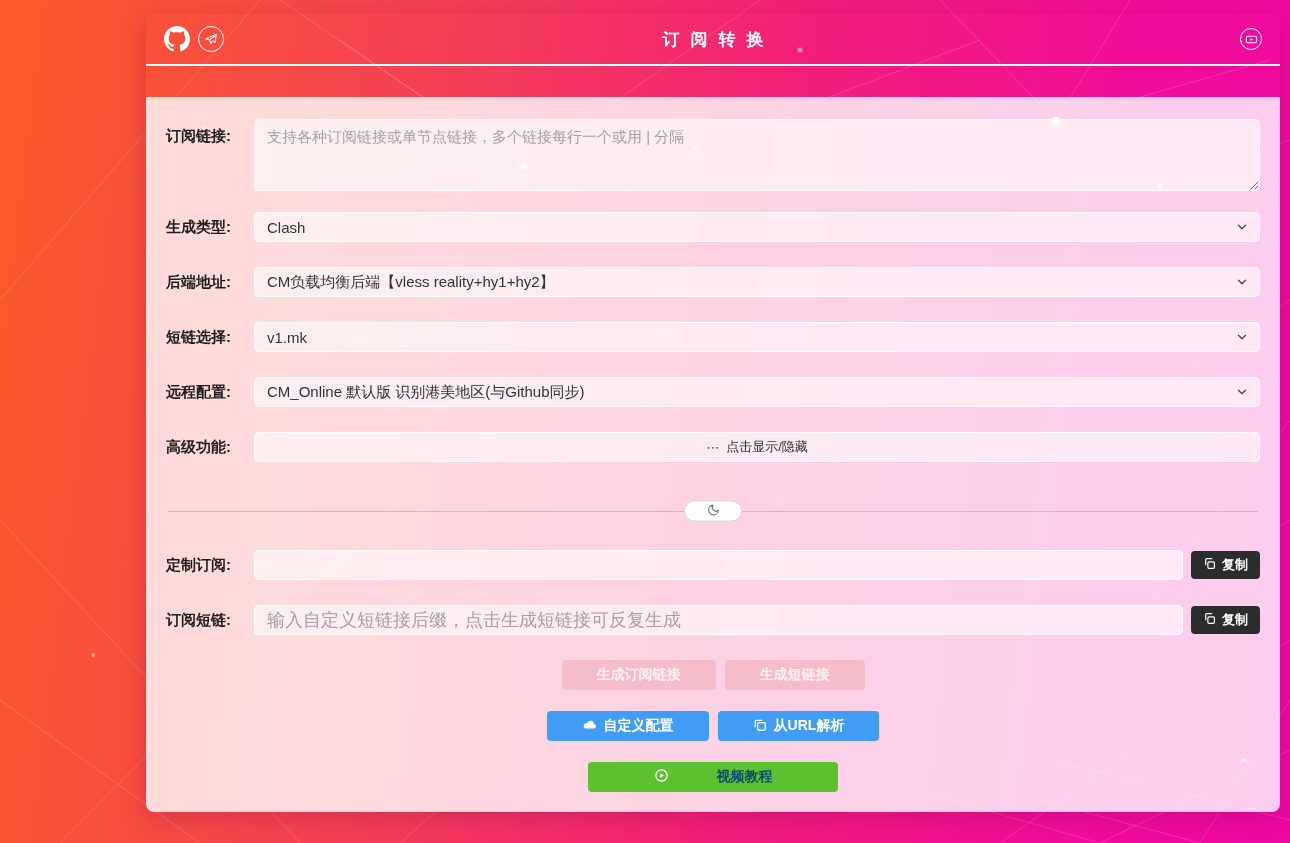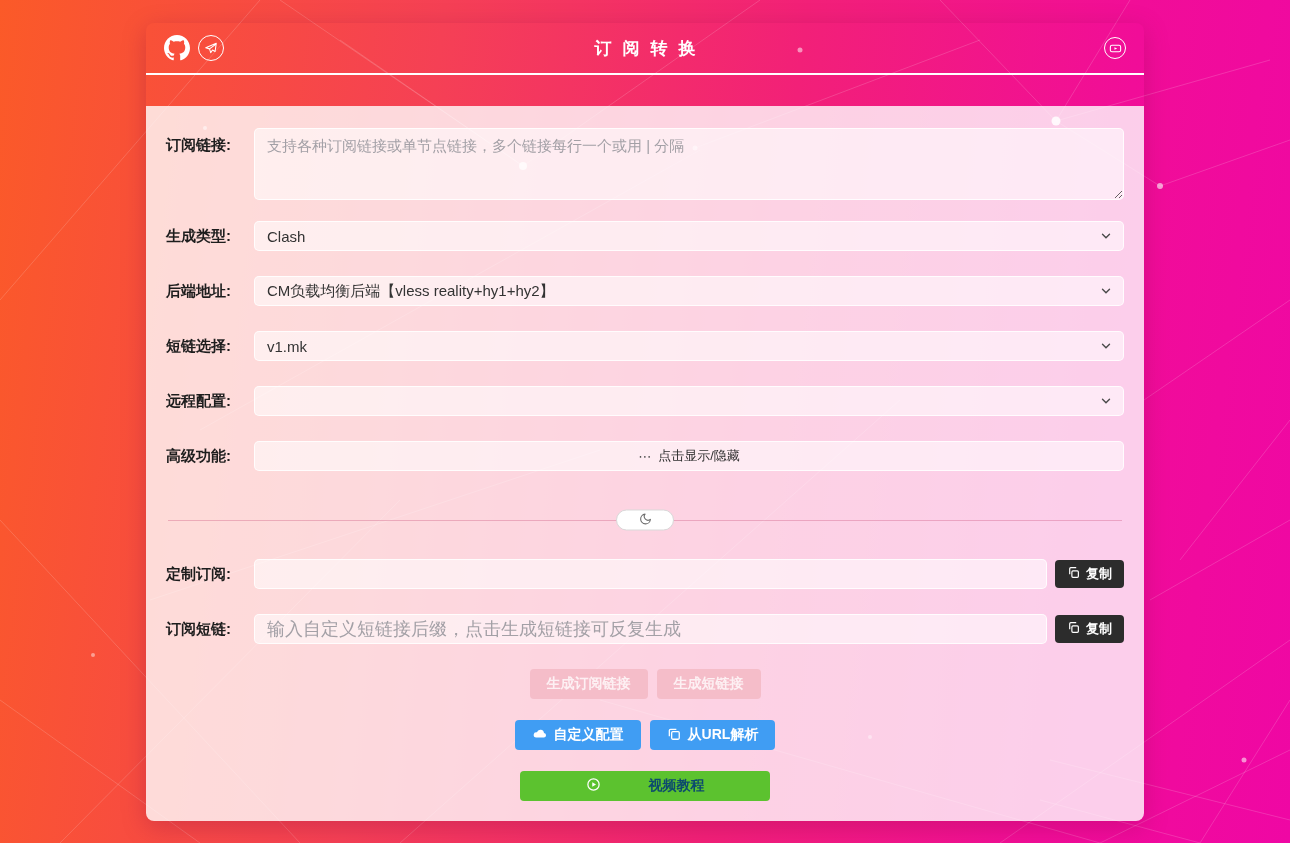--- a/index.html
+++ b/index.html
@@ -5,21 +5,21 @@
   * { box-sizing: border-box; margin: 0; padding: 0; }
   html,body { width:1290px; height:843px; overflow:hidden; }
   body {
     position:relative;
     font-family:"Liberation Sans","DejaVu Sans",sans-serif;
     background:linear-gradient(97deg,#fb5a28 0%,#f54055 32%,#f22078 58%,#f10d98 82%,#ef07a4 100%);
   }
   svg.bg-net { position:absolute; inset:0; pointer-events:none; }
 
   .card {
-    position:absolute; left:146px; top:23px; width:998px; height:798px;
+    position:absolute; left:146px; top:14px; width:1134px; height:798px;
     border-radius:8px; overflow:hidden;
     box-shadow:0 6px 24px rgba(120,0,60,.25);
   }
   .card-header {
     position:relative; height:52px; border-bottom:2px solid #ffffff;
     display:flex; align-items:center; justify-content:space-between; padding:0 18px;
   }
   .hdr-icons { display:flex; align-items:center; gap:8px; }
   .hdr-icon { width:26px; height:26px; display:flex; align-items:center; justify-content:center; cursor:pointer; }
   .circle-icon { border:1.6px solid #fff; border-radius:50%; }
@@ -66,21 +66,21 @@
     position:absolute; left:50%; top:50%; transform:translate(-50%,-50%);
     width:58px; height:21px; background:#fff; border:1px solid #d9d9d9; border-radius:12px;
     display:flex; align-items:center; justify-content:center; cursor:pointer;
   }
 
   .actions { text-align:center; margin-top:24px; }
   .btn-row { display:flex; justify-content:center; gap:9px; margin-bottom:21px; }
   .btn {
     height:30px; border:none; border-radius:4px; font-size:14px; font-weight:bold;
     display:inline-flex; align-items:center; justify-content:center; gap:7px;
-    padding:0 17px; cursor:pointer;
+    padding:0 35px; cursor:pointer;
     font-family:"Liberation Sans","DejaVu Sans",sans-serif;
   }
   .btn-pink  { background:#f5bdc9; color:#fdf0f3; }
   .btn-blue  { background:#409df3; color:#fff;justify-content:space-between; }
   .btn-green { background:#5cc22f; color:#0c4a6e; width:250px;gap:48px; }
 </style>
 </head>
 <body>
 
 <svg class="bg-net" width="1290" height="843" viewBox="0 0 1290 843">
@@ -196,20 +196,21 @@
               </svg>
           </span>
         </div>
       </div>
     </div>
 
     <div class="row">
       <div class="lbl">远程配置:</div>
       <div class="ctl">
         <div class="field-box">
+          <span>CM_Online 默认版 识别港美地区(与Github同步)</span>
           <span class="chev">
             <svg width="14" height="14" viewBox="0 0 24 24" fill="none" stroke="#4a4a4a" stroke-width="2.4" stroke-linecap="round">
                 <path d="M6 9 L12 15 L18 9"></path>
               </svg>
           </span>
         </div>
       </div>
     </div>
 
     <div class="row">

